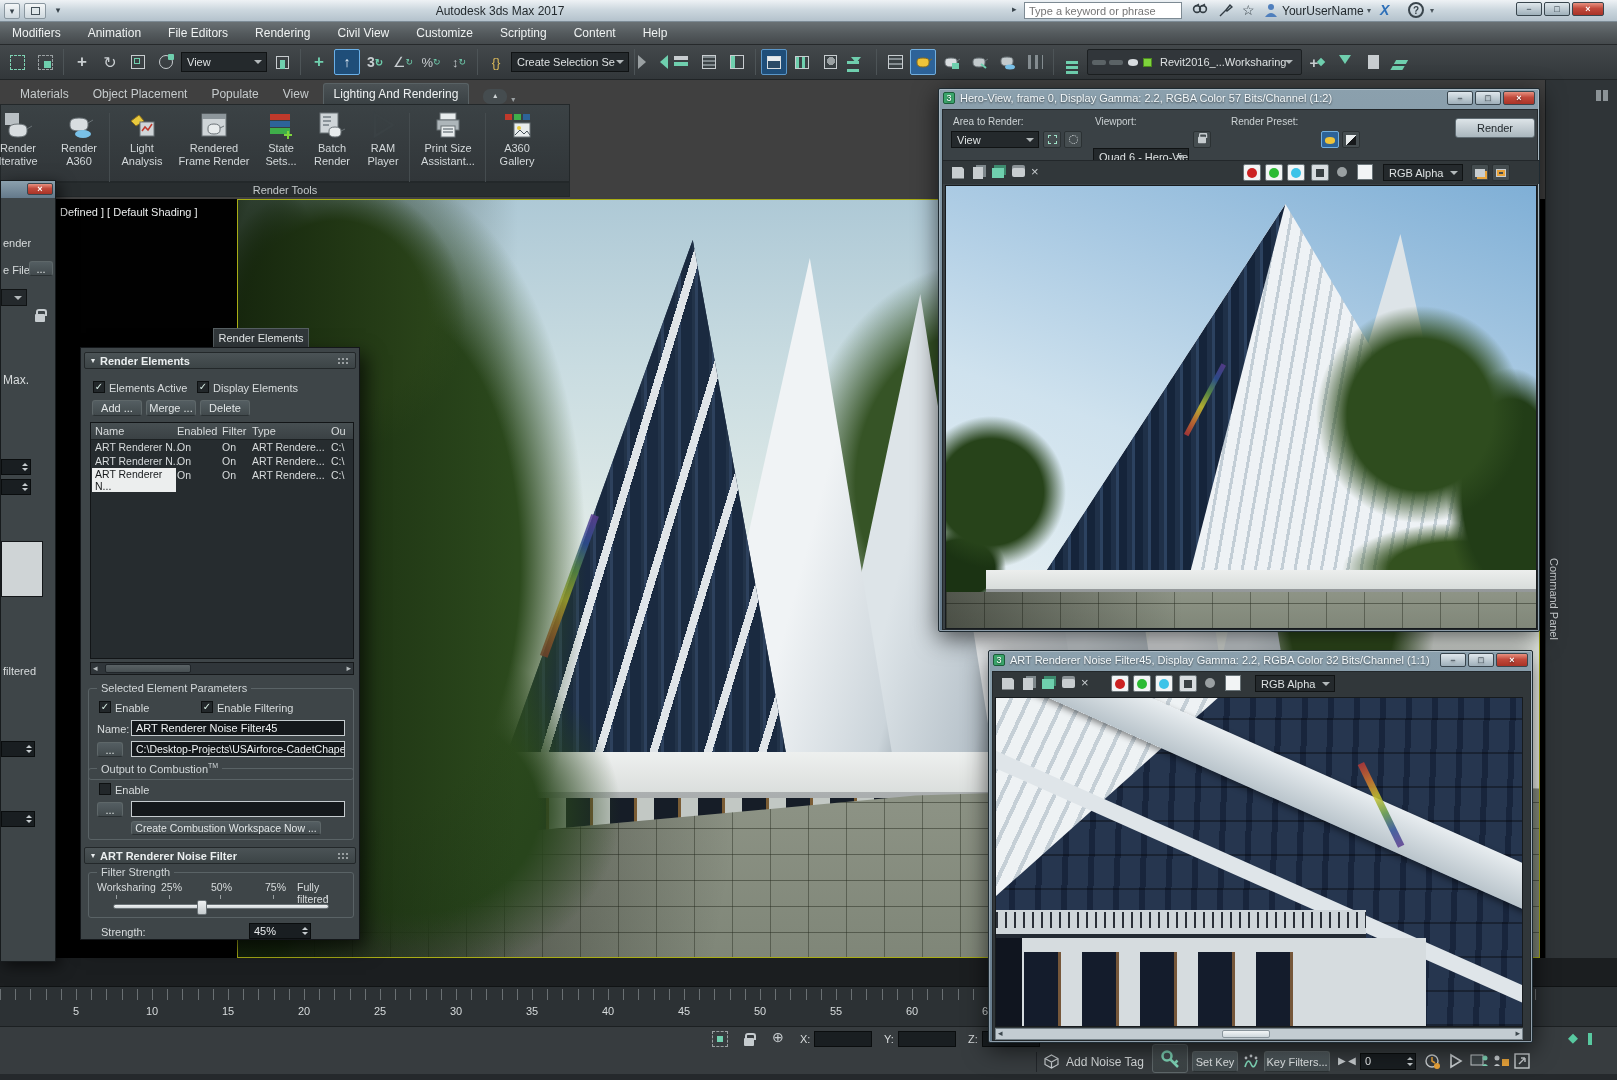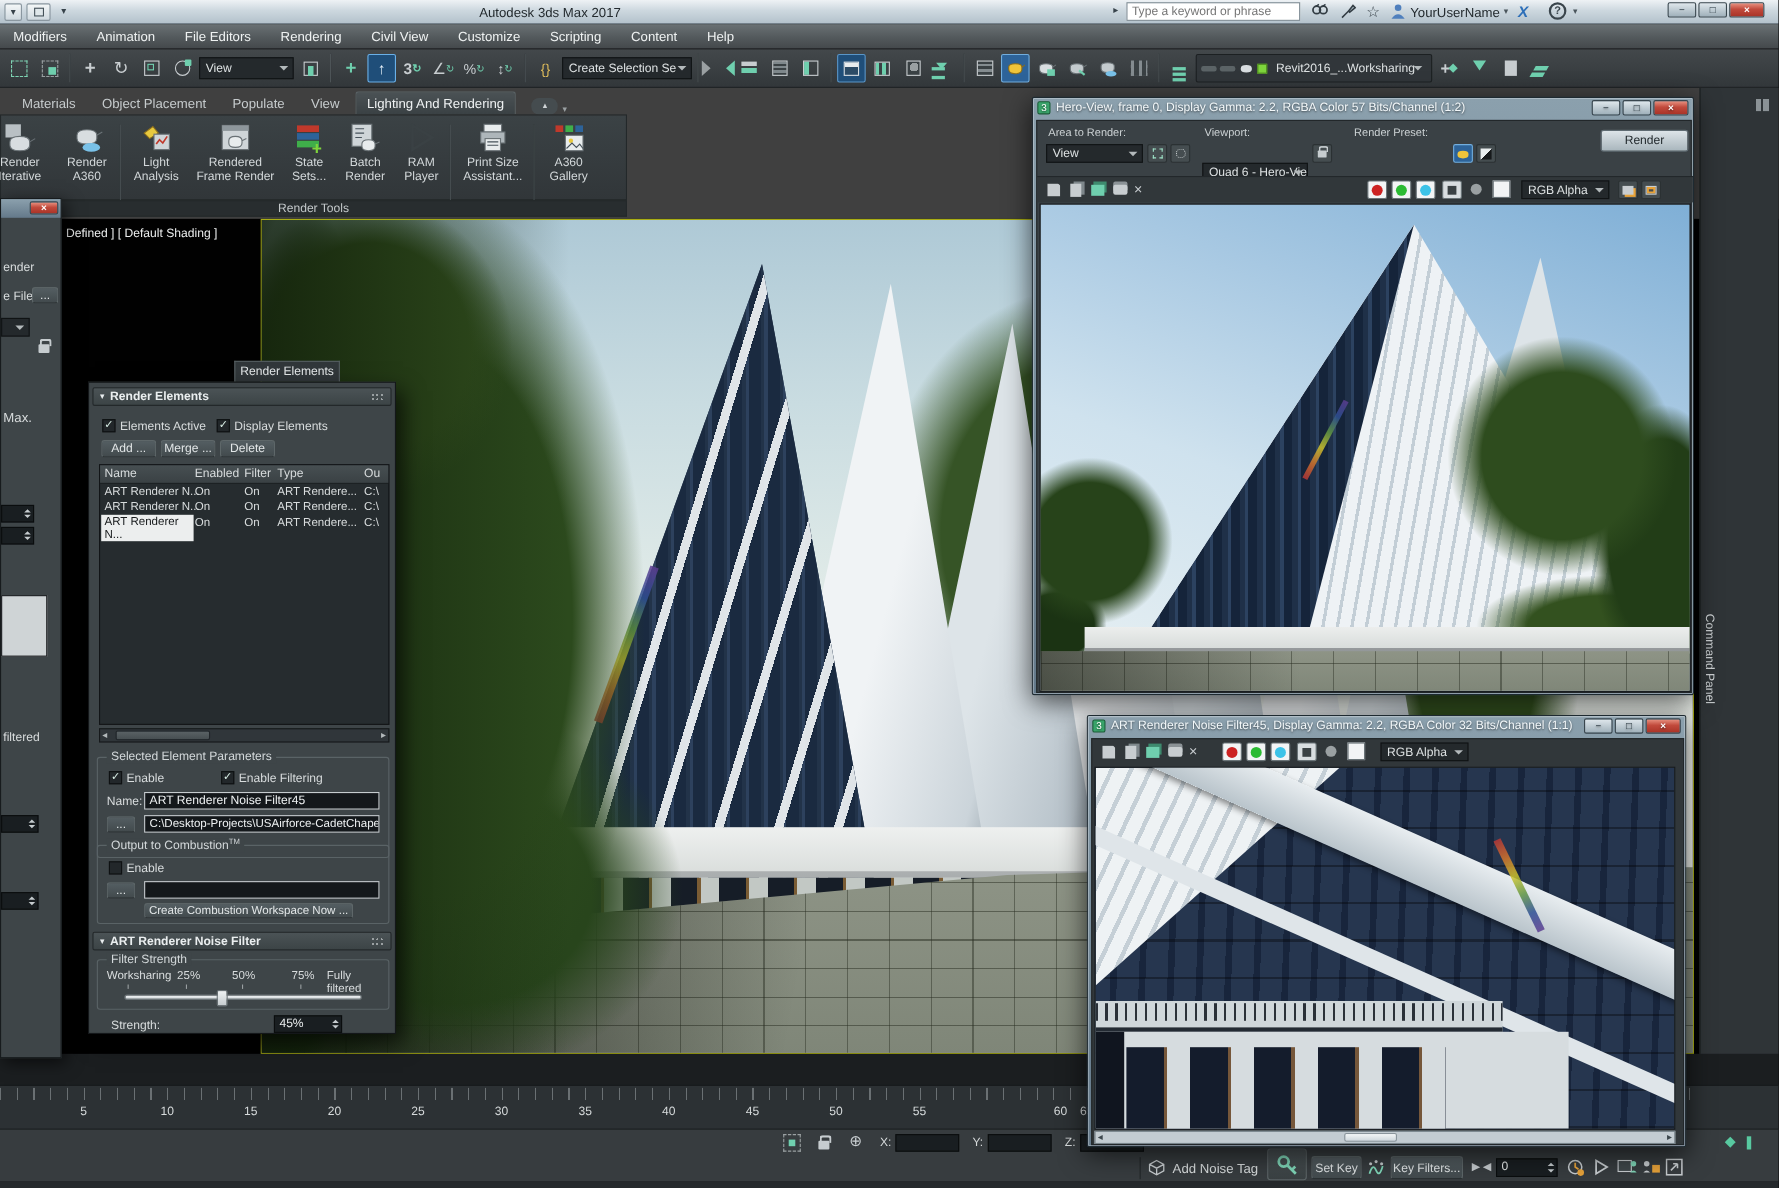--- a/index.html
+++ b/index.html
@@ -518,21 +518,21 @@
     <span class="num" style="left:139px;top:18px">10</span>
     <span class="num" style="left:215px;top:18px">15</span>
     <span class="num" style="left:291px;top:18px">20</span>
     <span class="num" style="left:367px;top:18px">25</span>
     <span class="num" style="left:443px;top:18px">30</span>
     <span class="num" style="left:519px;top:18px">35</span>
     <span class="num" style="left:595px;top:18px">40</span>
     <span class="num" style="left:671px;top:18px">45</span>
     <span class="num" style="left:747px;top:18px">50</span>
     <span class="num" style="left:823px;top:18px">55</span>
-    <span class="num" style="left:951px;top:18px">60</span>
+    <span class="num" style="left:899px;top:18px">60</span>
     <span class="num" style="left:975px;top:18px">65</span>
   </div>
 
   <div class="abs" style="left:0;top:1026px;width:1617px;height:24px;background:#373c3f;border-top:1px solid #1c2022">
     <span class="abs" style="left:712px;top:4px;width:16px;height:16px;border:1px dashed #9aa0a2;display:inline-block">
         <i style="position:absolute;left:4px;top:4px;width:6px;height:6px;background:#6fcfae"></i>
       </span>
     <span class="abs lock" style="left:744px;top:9px"></span>
     <span class="abs" style="left:772px;top:2px;font-size:14px;color:#c8cdd0">⊕</span>
     <span class="abs" style="left:800px;top:6px">X:</span>

